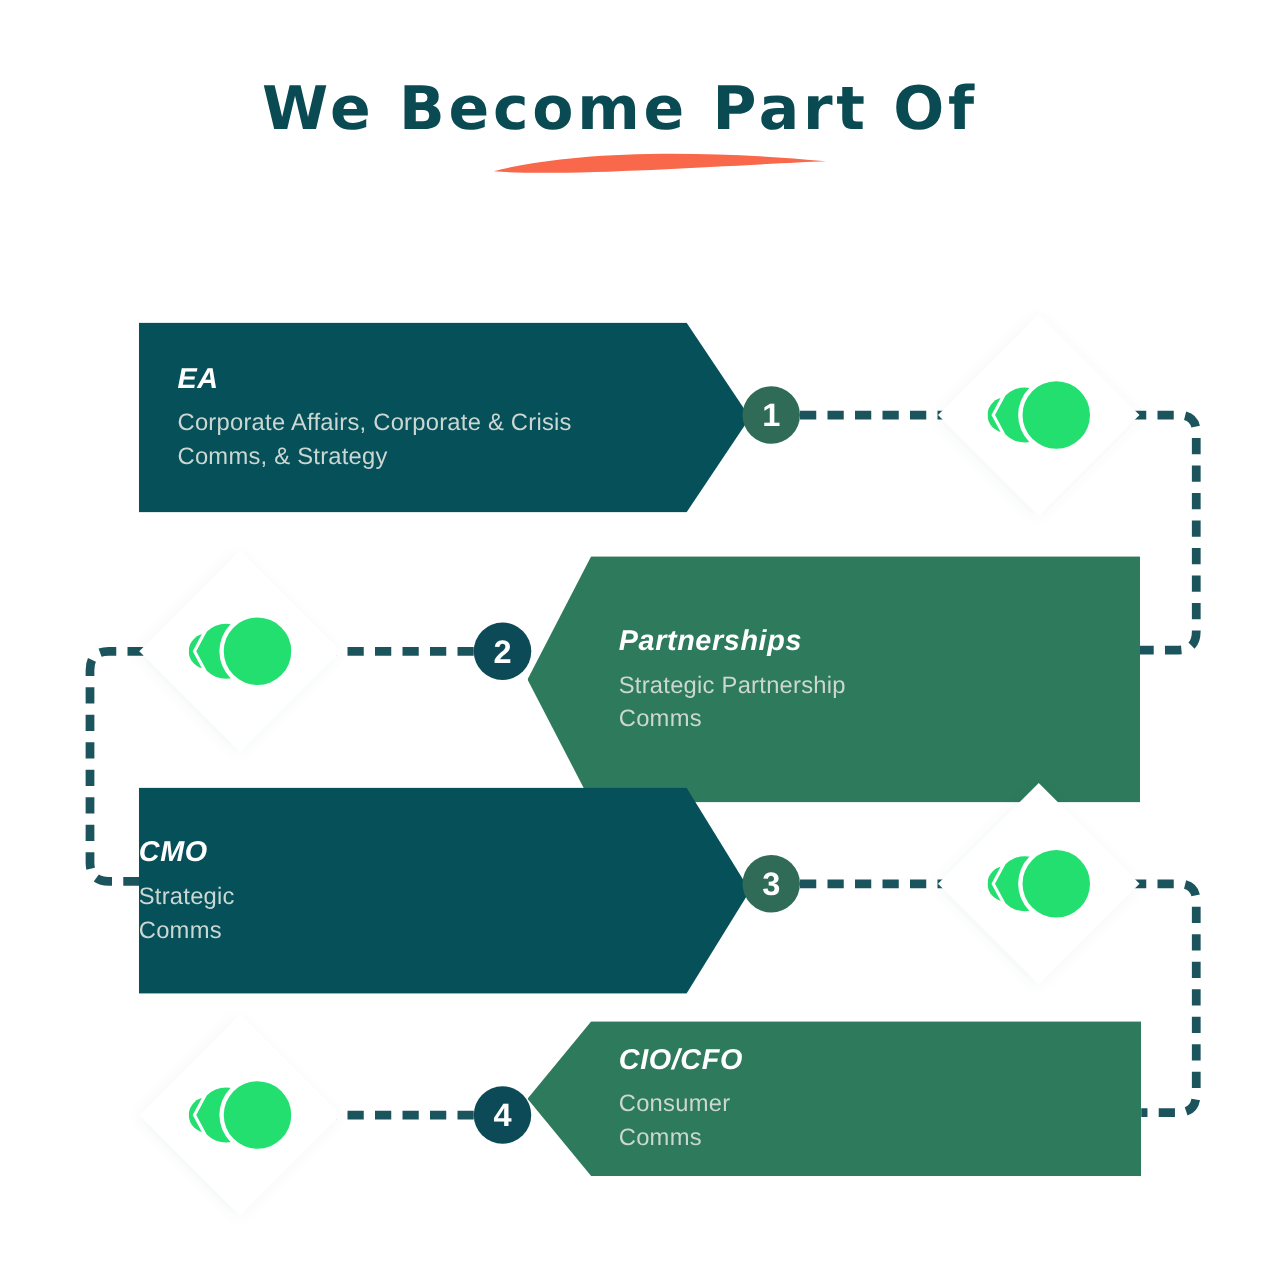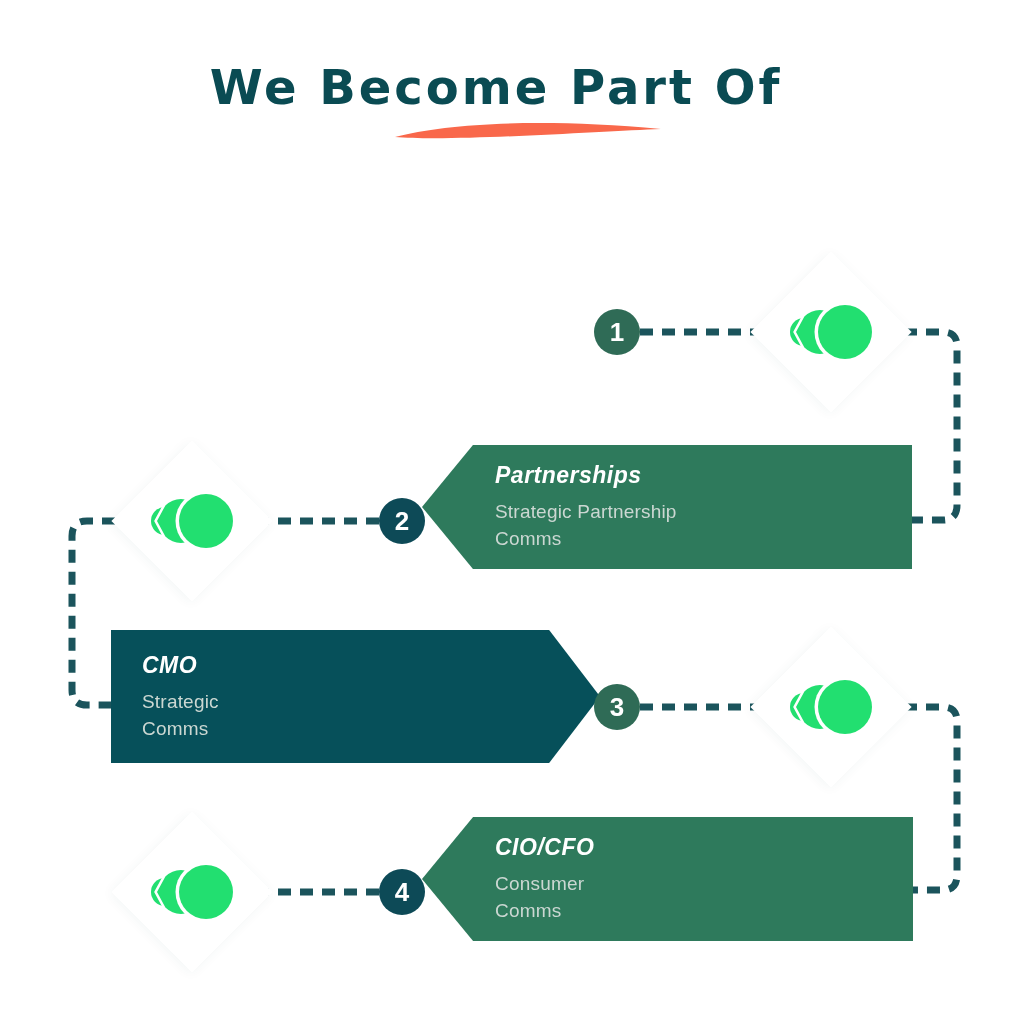--- a/index.html
+++ b/index.html
@@ -40,22 +40,22 @@
   .banner.point-left{clip-path:polygon(10.4% 0, 100% 0, 100% 100%, 10.4% 100%, 0 50%);}
   .banner .heading{
     font-weight:bold;font-style:italic;font-size:23px;color:var(--white,#fff);
     letter-spacing:0.5px;margin:0 0 9px 0;
   }
   .banner .line{
     font-size:19px;line-height:27px;color:var(--body-text,#CBD7D2);
     letter-spacing:0.2px;
   }
   #banner-1{left:111px;top:258px;width:489px;height:152px;padding-left:31px;}
-  #banner-2{left:422px;top:445px;width:490px;height:124px;padding-left:73px;}
-  #banner-3{left:111px;top:630px;width:489px;height:133px;padding-left:31px;}
+  #banner-2{left:422px;top:445px;width:490px;height:197px;padding-left:73px;}
+  #banner-3{left:111px;top:630px;width:489px;height:165px;}
   #banner-4{left:422px;top:817px;width:491px;height:124px;padding-left:73px;}
   
   .num-circle{
     position:absolute;width:46px;height:46px;border-radius:50%;
     display:flex;align-items:center;justify-content:center;
     color:#fff;font-weight:bold;font-size:26px;z-index:3;
   }
   .num-circle.sage{background:var(--circle-sage,#2F6B56);}
   .num-circle.darkc{background:var(--circle-dark,#0D4A57);}
   #circle-1{left:594px;top:309px;}
@@ -95,20 +95,25 @@
     </div>
   </div>
 
   <svg id="connectors" width="1024" height="1024" viewBox="0 0 1024 1024" aria-hidden="true">
     <path d="M 640 332 H 943 Q 957 332 957 346 V 505 Q 957 520 943 520 H 912"></path>
     <path d="M 379 521 H 87 Q 72 521 72 536 V 690 Q 72 705 87 705 H 113"></path>
     <path d="M 640 707 H 943 Q 957 707 957 721 V 875 Q 957 890 943 890 H 913"></path>
     <path d="M 379 892 H 195"></path>
   </svg>
 
+  <div id="banner-1" class="banner dark point-right">
+    <div class="heading">EA</div>
+    <div class="line">Corporate Affairs, Corporate &amp; Crisis</div>
+    <div class="line">Comms, &amp; Strategy</div>
+  </div>
 
   <div id="banner-2" class="banner green point-left">
     <div class="heading">Partnerships</div>
     <div class="line">Strategic Partnership</div>
     <div class="line">Comms</div>
   </div>
 
   <div id="banner-3" class="banner dark point-right">
     <div class="heading">CMO</div>
     <div class="line">Strategic</div>

